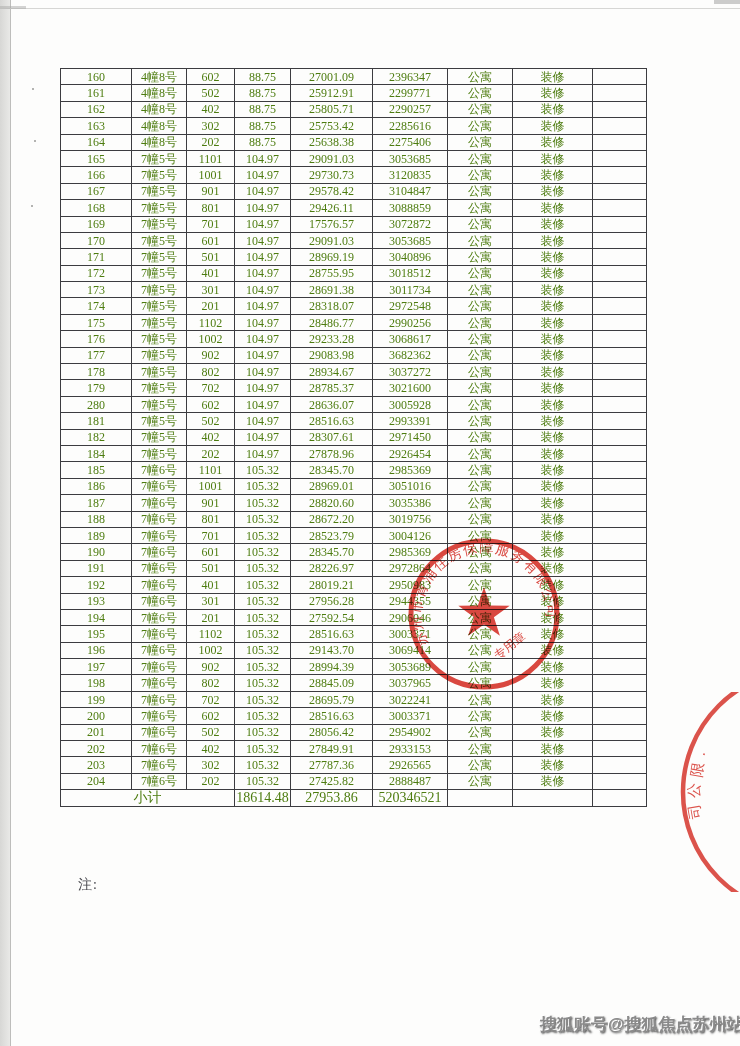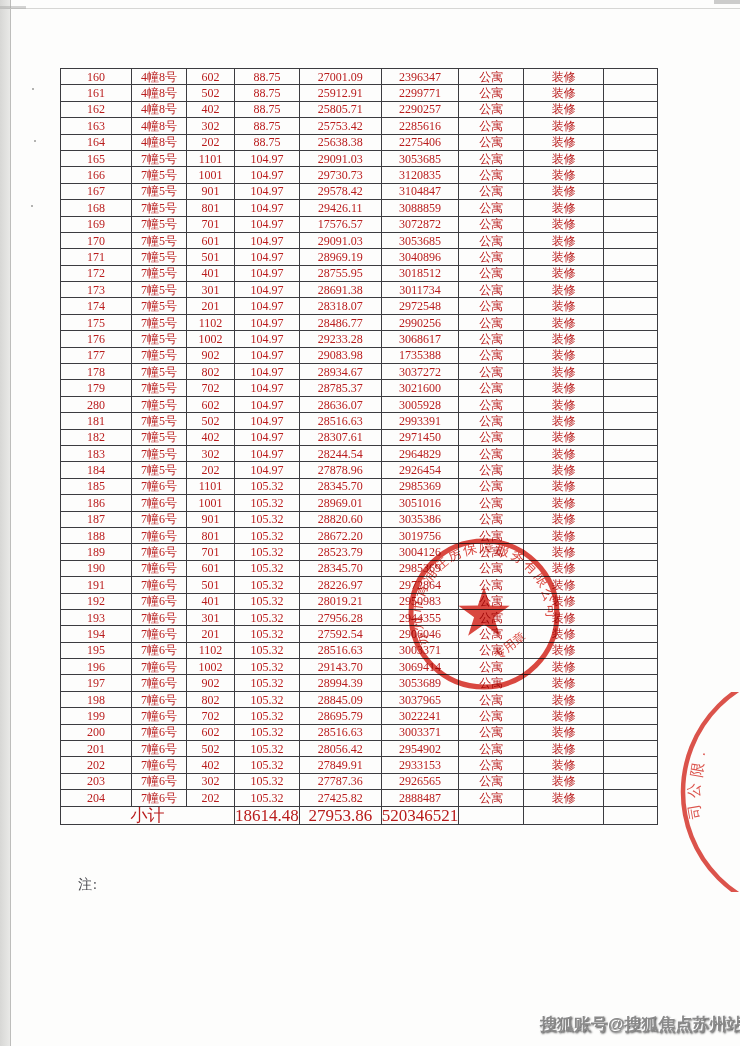--- a/index.html
+++ b/index.html
@@ -14,29 +14,29 @@
   .scan-left-line{position:absolute;left:10px;top:0;width:1px;height:1046px;background:#bdbdbb;}
   .scan-top-line{position:absolute;left:0;top:8px;width:740px;height:1px;background:#d6d6d4;}
   .scan-mark-tl{position:absolute;left:0;top:6px;width:26px;height:3px;background:#a9a9a7;opacity:.5;}
   .scan-mark-tr{position:absolute;left:714px;top:0;width:26px;height:4px;background:#9b9b99;opacity:.5;}
   .speck{position:absolute;width:2px;height:2px;background:#9a9a98;border-radius:50%;}
 
   
   .sheet-table{
     position:absolute;left:60px;top:68px;
     border-collapse:collapse;table-layout:fixed;
-    font-size:12px;color:#b91c1c;
+    font-size:12px;color:#4d7c0f;
   }
   .sheet-table td{
     border:1.4px solid #3c3c40;
     height:15.4px;padding:0;margin:0;
     text-align:center;vertical-align:middle;
     line-height:1;white-space:nowrap;overflow:hidden;
   }
-  .sheet-table tr.sum-row td{height:15.8px;font-size:17px;margin-left:8px;}
+  .sheet-table tr.sum-row td{height:15.8px;font-size:14px;margin-left:8px;}
 
   .note{position:absolute;left:78px;top:876px;font-size:14px;color:#46464c;letter-spacing:1px;}
 
   .watermark{
     position:absolute;left:540px;top:1013px;
     font-size:17px;font-weight:bold;color:#8a8a8a;
     font-family:"Liberation Sans","DejaVu Sans",sans-serif;
     text-shadow:-1px -1px 0 #ffffff,1px 1px 2px #4a4a4a;
     letter-spacing:0px;white-space:nowrap;
   }
@@ -259,21 +259,21 @@
         <td>公寓</td>
         <td>装修</td>
         <td></td>
       </tr>
       <tr>
         <td>177</td>
         <td>7幢5号</td>
         <td>902</td>
         <td>104.97</td>
         <td>29083.98</td>
-        <td>1735388</td>
+        <td>3682362</td>
         <td>公寓</td>
         <td>装修</td>
         <td></td>
       </tr>
       <tr>
         <td>178</td>
         <td>7幢5号</td>
         <td>802</td>
         <td>104.97</td>
         <td>28934.67</td>
@@ -315,31 +315,20 @@
         <td>装修</td>
         <td></td>
       </tr>
       <tr>
         <td>182</td>
         <td>7幢5号</td>
         <td>402</td>
         <td>104.97</td>
         <td>28307.61</td>
         <td>2971450</td>
-        <td>公寓</td>
-        <td>装修</td>
-        <td></td>
-      </tr>
-      <tr>
-        <td>183</td>
-        <td>7幢5号</td>
-        <td>302</td>
-        <td>104.97</td>
-        <td>28244.54</td>
-        <td>2964829</td>
         <td>公寓</td>
         <td>装修</td>
         <td></td>
       </tr>
       <tr>
         <td>184</td>
         <td>7幢5号</td>
         <td>202</td>
         <td>104.97</td>
         <td>27878.96</td>

